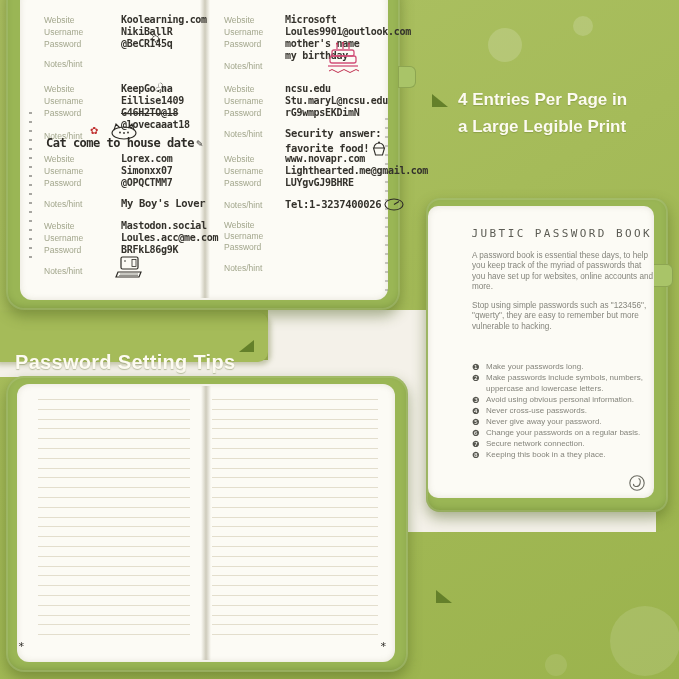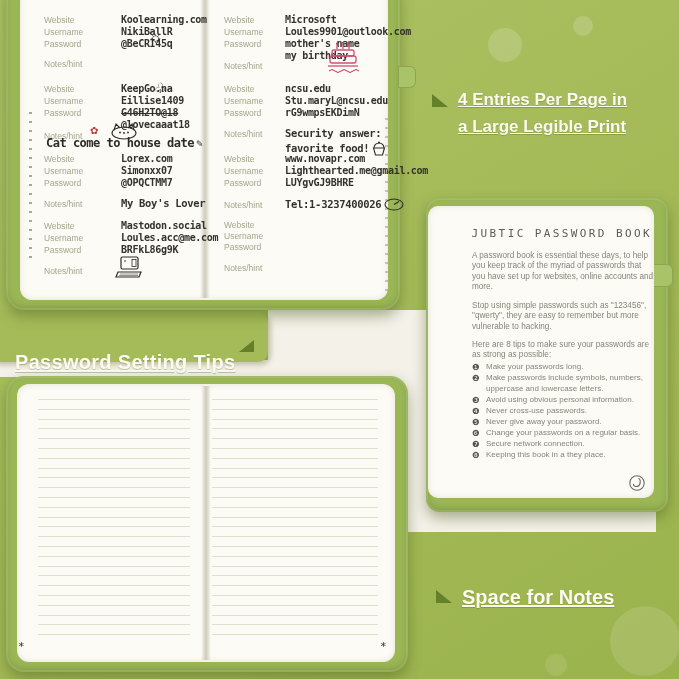--- a/index.html
+++ b/index.html
@@ -32,21 +32,21 @@
   .struck{text-decoration:line-through;}
   .indent{margin-left:58px;}
   .indentR{margin-left:42px;}
   .bignote{position:absolute;font-family:"DejaVu Sans Mono",monospace;font-weight:bold;
     font-size:12px;letter-spacing:-.5px;color:#2e2c27;white-space:nowrap;}
   .glyph{position:absolute;color:#2e2c27;}
   .edge-marks{position:absolute;width:3px;
     background:repeating-linear-gradient(180deg,rgba(40,40,35,.4) 0 2px,transparent 2px 9px);}
   
   .callout{position:absolute;color:#fdfbf1;font-weight:bold;white-space:nowrap;
-    text-shadow:0 1px 1px rgba(90,105,40,.35);text-decoration:underline;}
+    text-shadow:0 1px 1px rgba(90,105,40,.35);}
   .tri-bl{position:absolute;width:0;height:0;border-bottom:13px solid #64802a;border-right:16px solid transparent;}
   .tri-br{position:absolute;width:0;height:0;border-bottom:12px solid #64802a;border-left:15px solid transparent;}
   .ribbon{position:absolute;background:#a5bb59;border-radius:0 10px 10px 0;
     box-shadow:3px 3px 5px rgba(100,112,45,.35);}
   
   .tp-title{position:absolute;font-family:"DejaVu Sans Mono",monospace;font-size:11px;
     letter-spacing:2.4px;color:#5c5c54;text-align:right;}
   .tp-text{position:absolute;font-size:8.2px;line-height:10.4px;color:#85857c;width:182px;}
   .tips-list{position:absolute;width:184px;font-size:8px;line-height:10.5px;color:#85857c;}
   .tip-row{display:flex;margin-bottom:.6px;}
@@ -69,21 +69,20 @@
   <div class="band" style="left:268px;top:310px;width:388px;height:222px;"></div>
   <div class="band" style="left:0px;top:360px;width:268px;height:17px;"></div>
 
   <div class="cover" style="left:426px;top:198px;width:242px;height:314px;border-radius:14px;"></div>
   <div class="loop-tab" style="left:651px;top:264px;width:22px;height:23px;"></div>
   <div class="pages" style="left:428px;top:206px;width:226px;height:292px;border-radius:10px;"></div>
 
   <div class="tp-title" style="left:462px;top:227px;width:190px;">JUBTIC PASSWORD BOOK</div>
   <div class="tp-text" style="left:472px;top:251px;">A password book is essential these days, to help you keep track of the myriad of passwords that you have set up for websites, online accounts and more.</div>
   <div class="tp-text" style="left:472px;top:301px;">Stop using simple passwords such as "123456", "qwerty", they are easy to remember but more vulnerable to hacking.</div>
-  <div class="tp-text" style="left:472px;top:340px;">Here are 8 tips to make sure your passwords are as strong as possible:</div>
 
   <div class="tips-list" style="left:472px;top:362px;">
     <div class="tip-row">
         <span class="tip-num">❶</span>
         <span>Make your passwords long.</span>
       </div>
     <div class="tip-row">
         <span class="tip-num">❷</span>
         <span>Make passwords include symbols, numbers, uppercase and lowercase letters.</span>
       </div>
@@ -327,21 +326,20 @@
     <div class="row" style="margin-top:10px;">
         <span class="lbl">Notes/hint</span>
       </div>
   </div>
 
   <div class="tri-bl" style="left:432px;top:94px;"></div>
   <div class="callout" style="left:458px;top:90px;font-size:17px;">4 Entries Per Page in</div>
   <div class="callout" style="left:458px;top:117px;font-size:17px;">a Large Legible Print</div>
 
   <div class="tri-bl" style="left:436px;top:590px;"></div>
-  <div class="callout" style="left:462px;top:586px;font-size:20px;">Space for Notes</div>
 
 <div class="rule" style="left: 38px; top: 399px; width: 152px;"></div>
     <div class="rule" style="left: 38px; top: 408.8px; width: 152px;"></div>
     <div class="rule" style="left: 38px; top: 418.6px; width: 152px;"></div>
     <div class="rule" style="left: 38px; top: 428.4px; width: 152px;"></div>
     <div class="rule" style="left: 38px; top: 438.2px; width: 152px;"></div>
     <div class="rule" style="left: 38px; top: 448px; width: 152px;"></div>
     <div class="rule" style="left: 38px; top: 457.8px; width: 152px;"></div>
     <div class="rule" style="left: 38px; top: 467.6px; width: 152px;"></div>
     <div class="rule" style="left: 38px; top: 477.4px; width: 152px;"></div>

